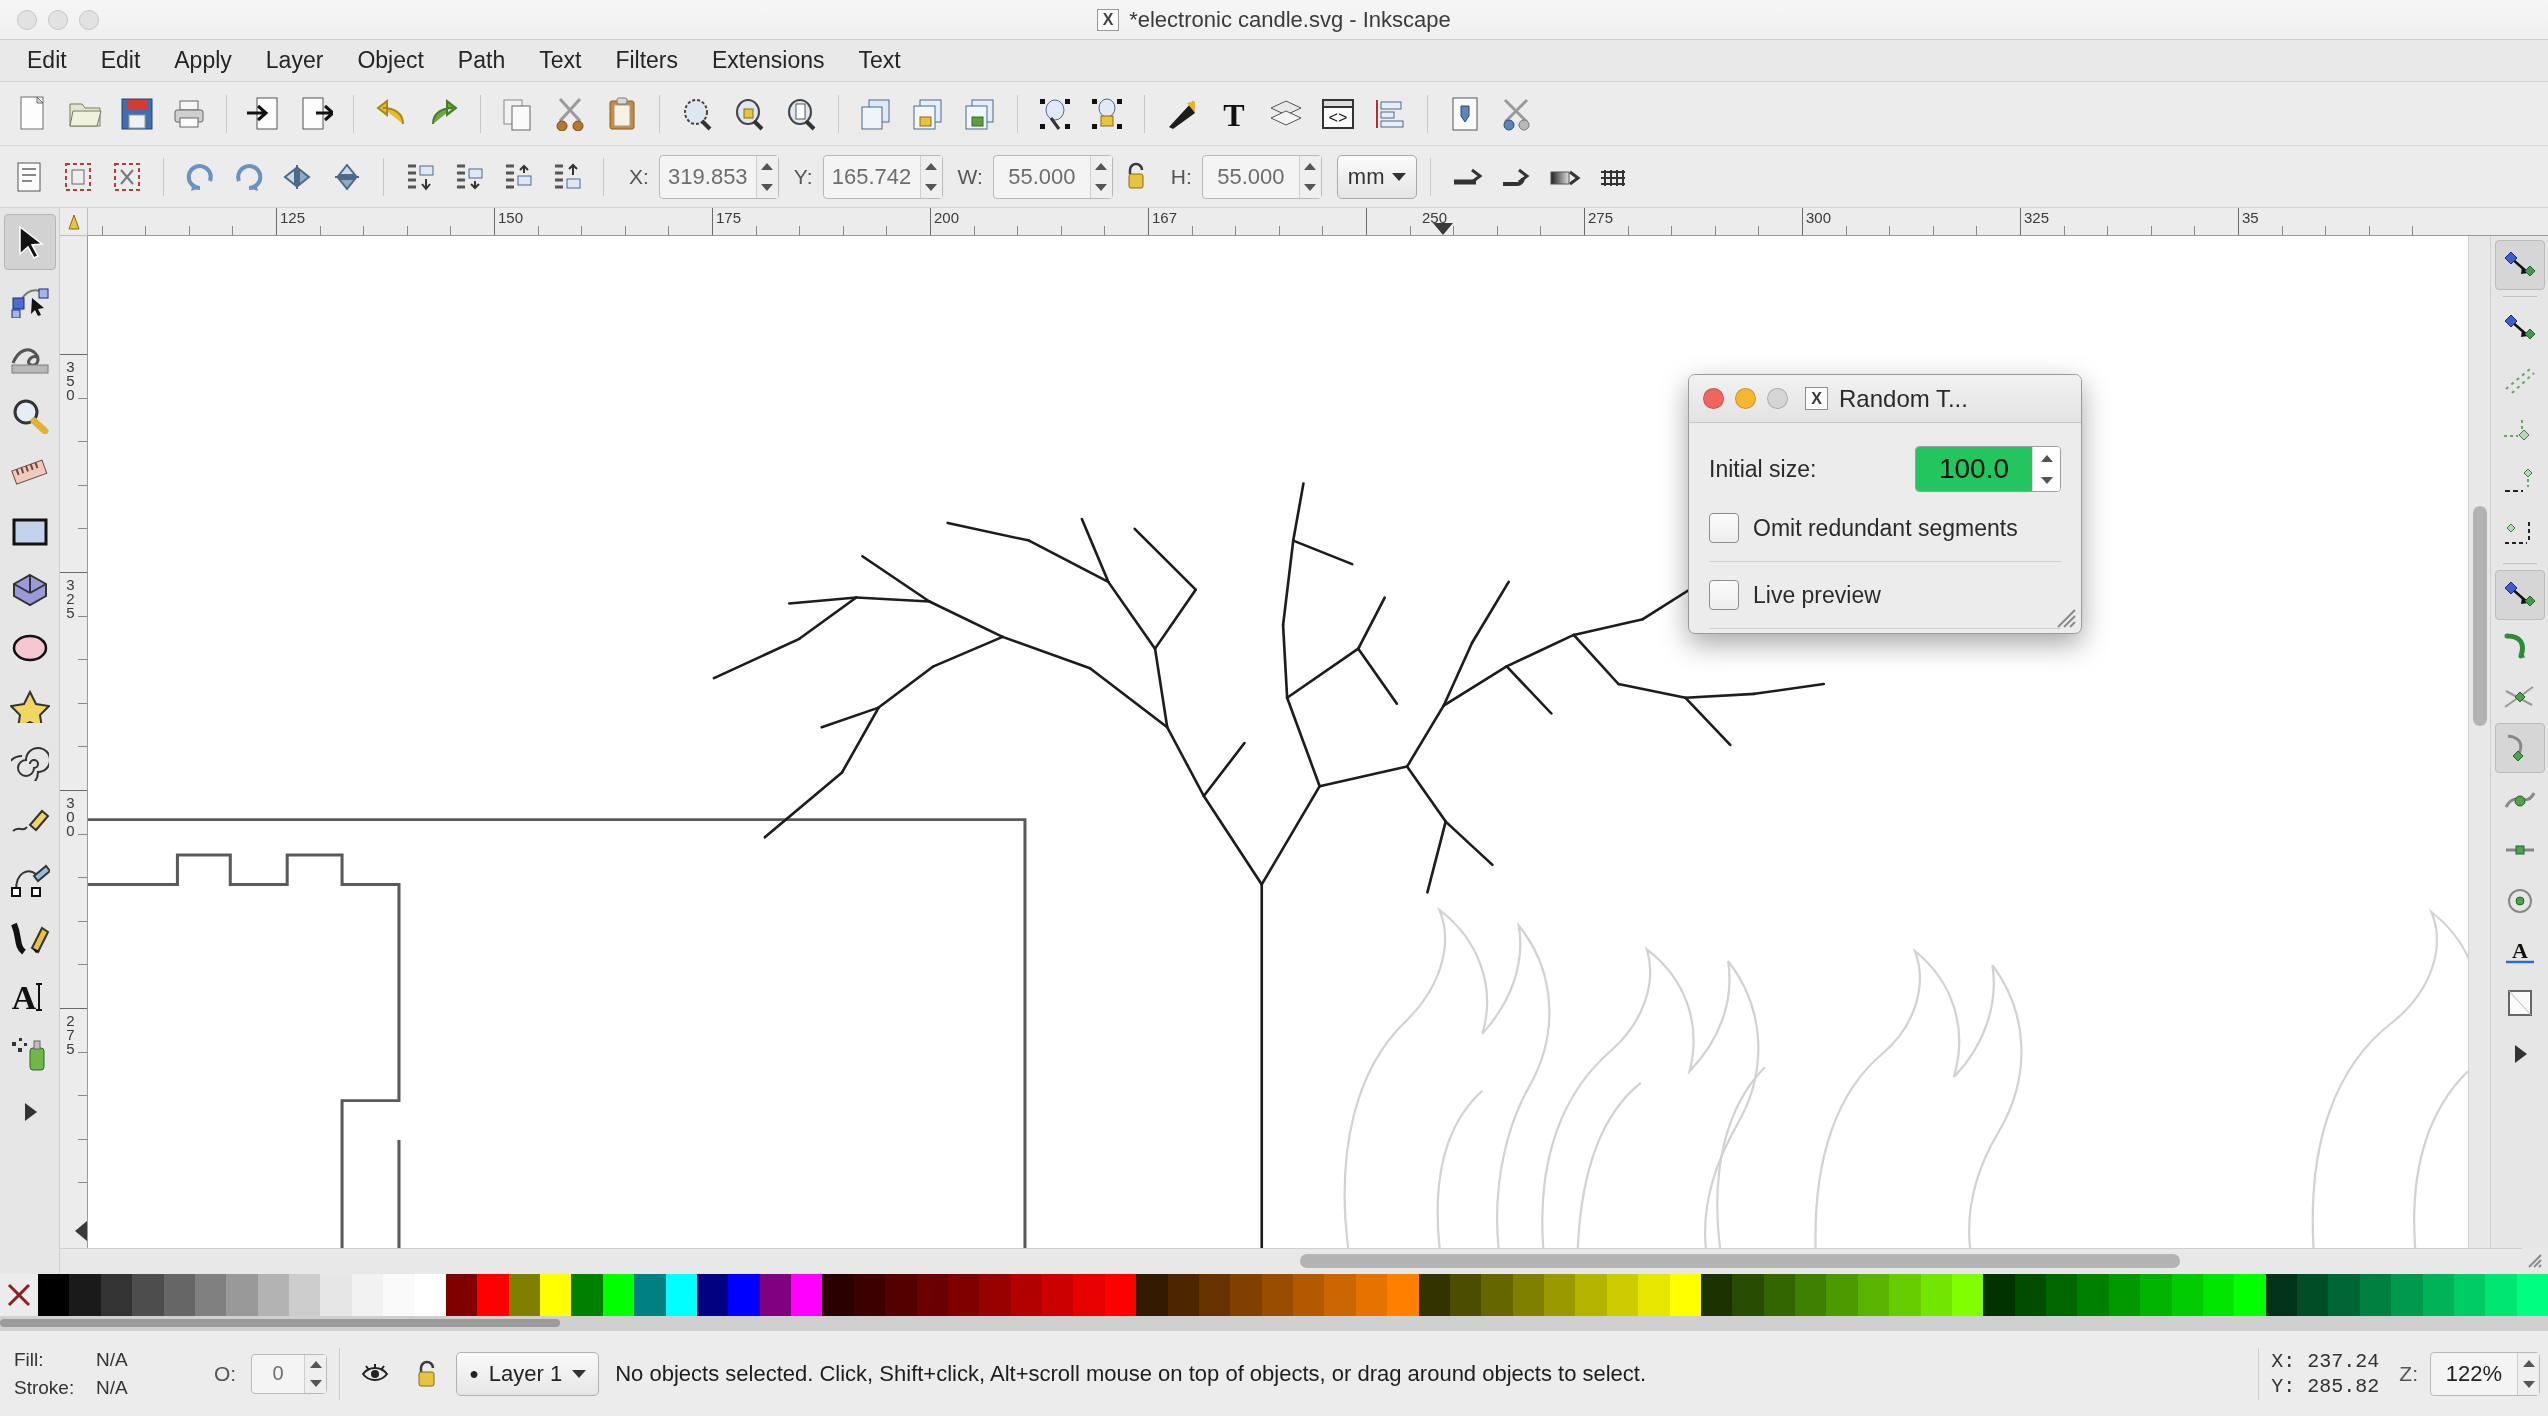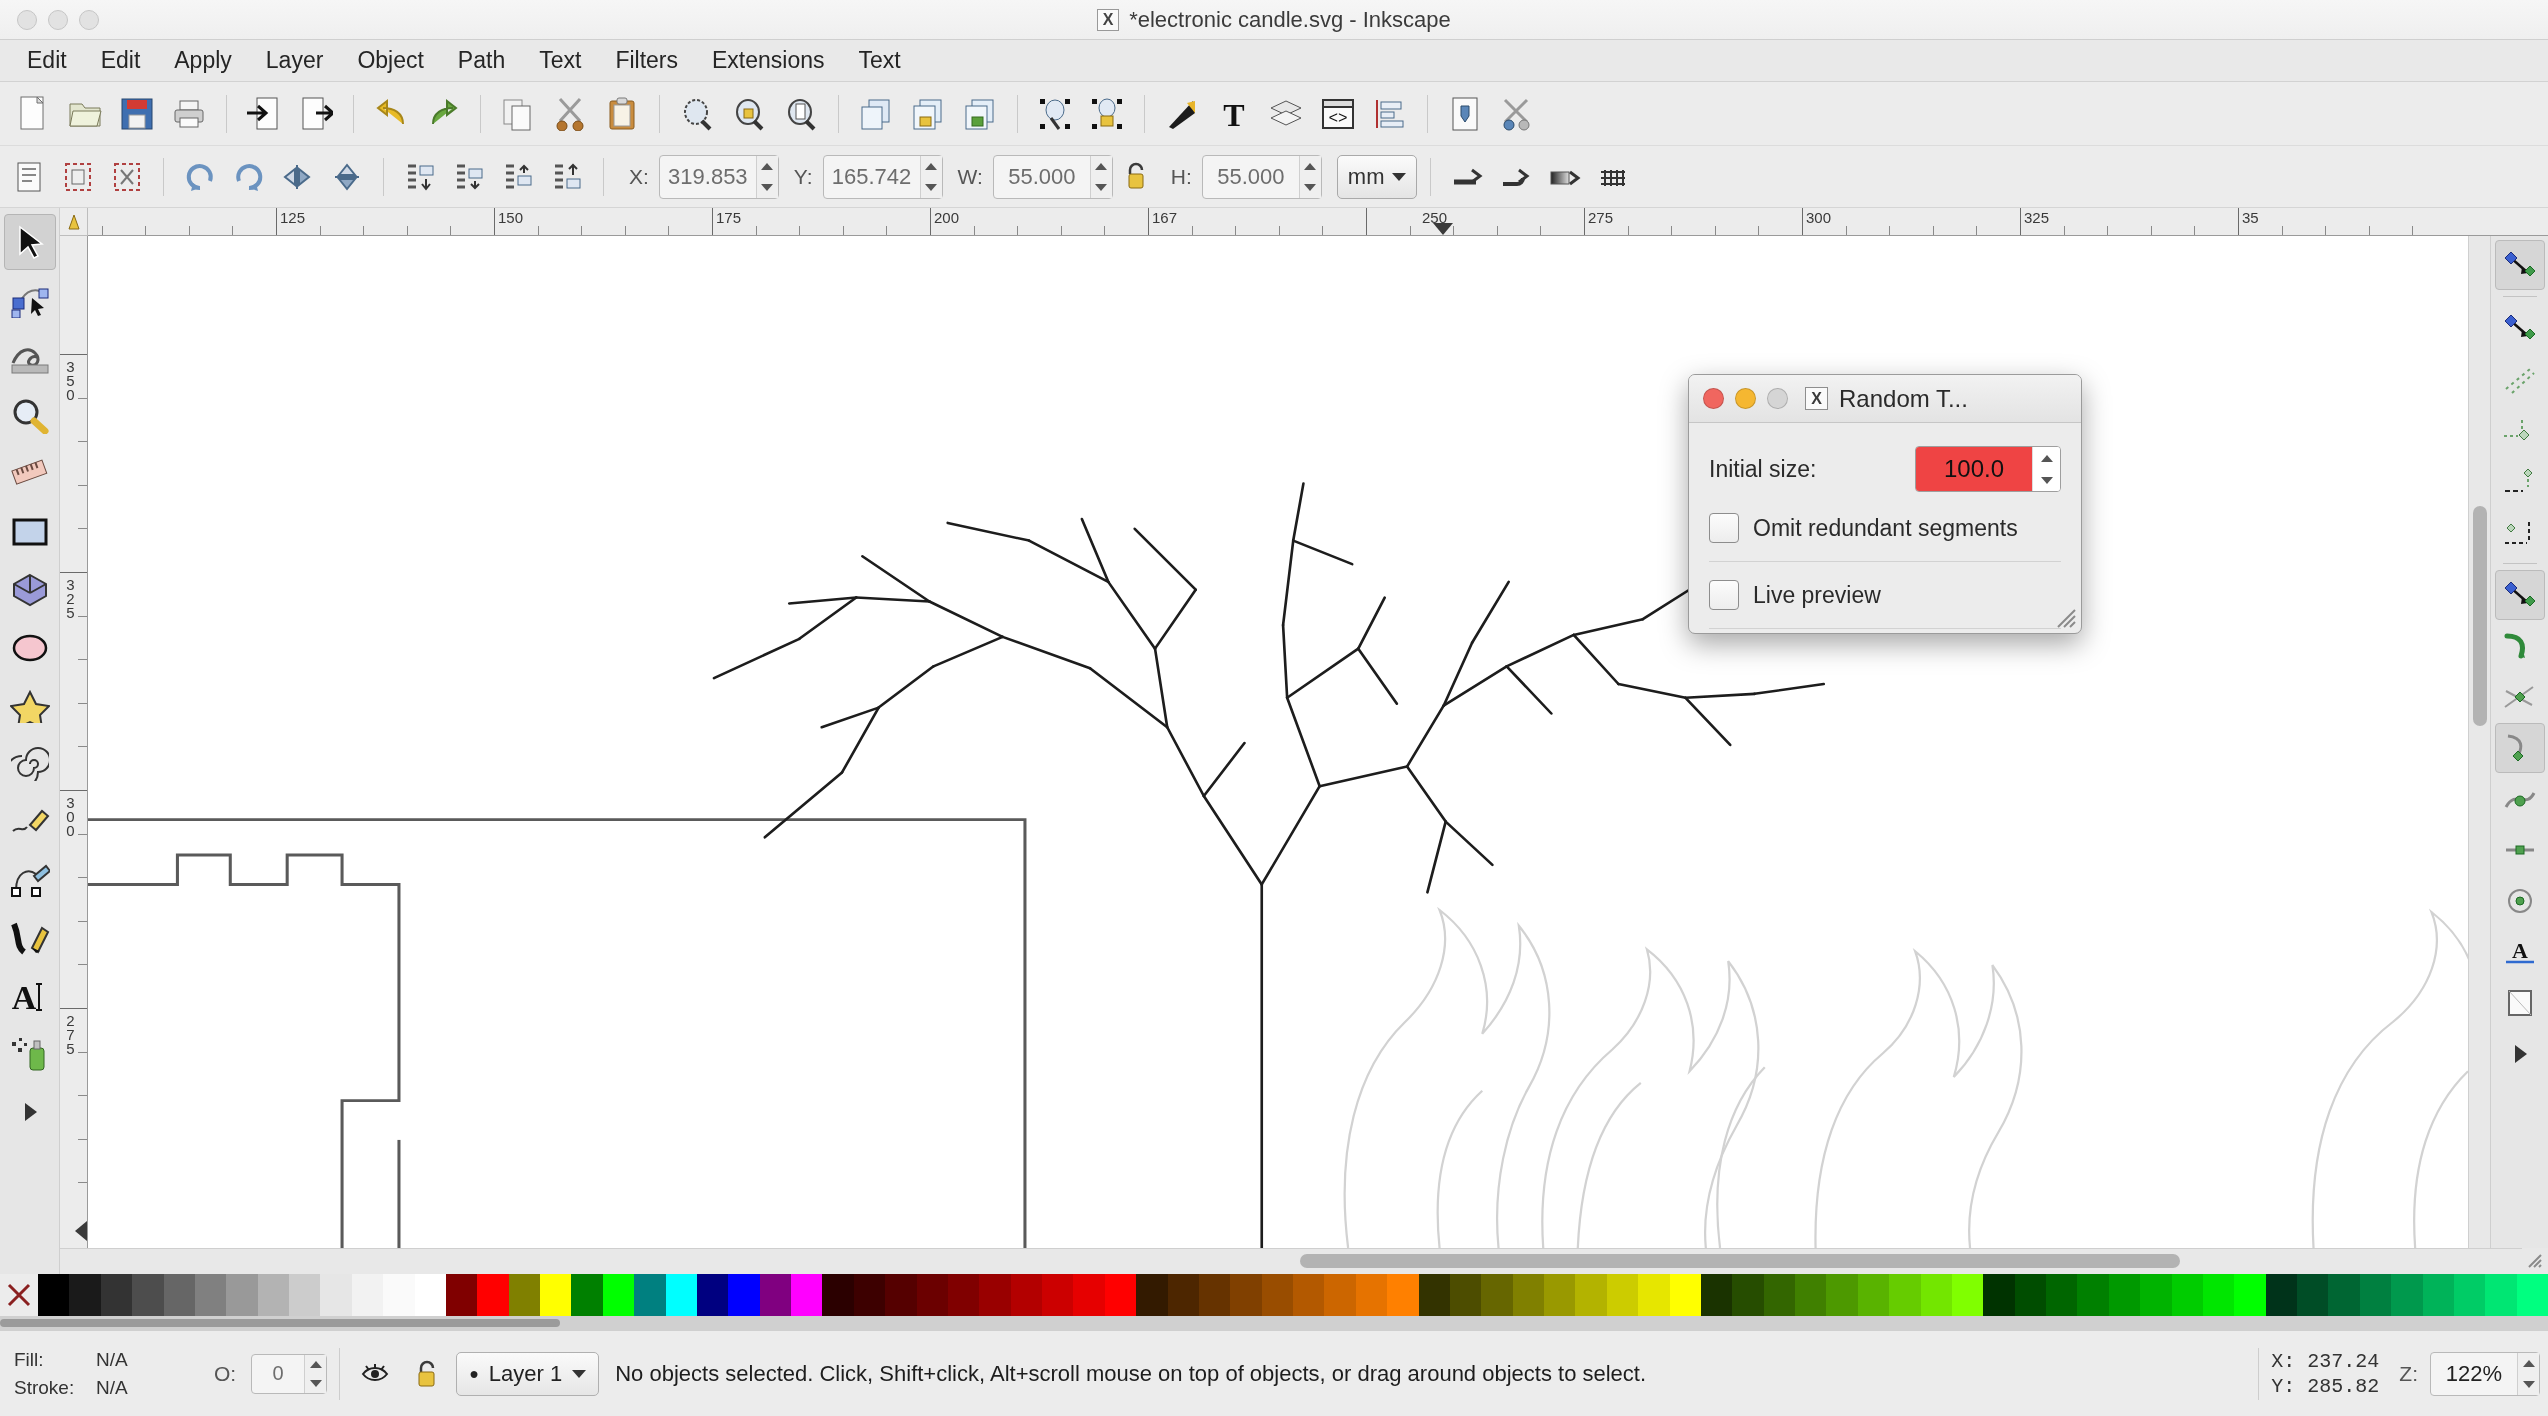--- a/index.html
+++ b/index.html
@@ -153,22 +153,22 @@
   .dbtn.gry { background:#d5d5d5; }
   .dlg-xlogo { width:23px;height:23px;border:1px solid #8e8e8e;background:#fafafa;
                display:flex;align-items:center;justify-content:center;font-size:16px;
                font-weight:bold;color:#3a3a3a;margin-left:6px; }
   .dlg-titletext { font-size:24px; color:#2a2a2a; }
   .dlg-body { padding:16px 20px 0 20px; }
   .drow { display:flex; align-items:center; height:60px; }
   .dlabel { font-size:23px; color:#2a2a2a; flex:1; }
   .dspin { display:flex; height:46px; border:1px solid #9e9e9e; border-radius:4px;
            background:#fff; overflow:hidden; }
-  .dspin input { width:116px; border:none; outline:none; background:#ef4444;
-                 font-family:"Liberation Sans",sans-serif; font-size:24px;
+  .dspin input { width:116px; border:none; outline:none; background:#22c55e;
+                 font-family:"Liberation Sans",sans-serif; font-size:28px;
                  color:#111; text-align:center; }
   .dspin .arrows { width:28px; background:#fff; border-left:1px solid #ddd;
                    display:flex;flex-direction:column;justify-content:space-around;align-items:center; }
   .dchk-row { display:flex; align-items:center; gap:14px; height:58px; }
   .chk { width:30px;height:30px;border:1px solid #8d8d8d;border-radius:4px;
          background:linear-gradient(#fcfcfc,#ededed); }
   .chk-label { font-size:23px; color:#2a2a2a; }
   .dlg-sep { height:1px; background:#d2d2d2; margin:4px 0; }
   .dlg-btns { display:flex; gap:18px; padding:16px 20px 18px 20px; }
   .dlgbtn { flex:1; height:56px; border:1px solid #a4a4a4; border-radius:5px;

